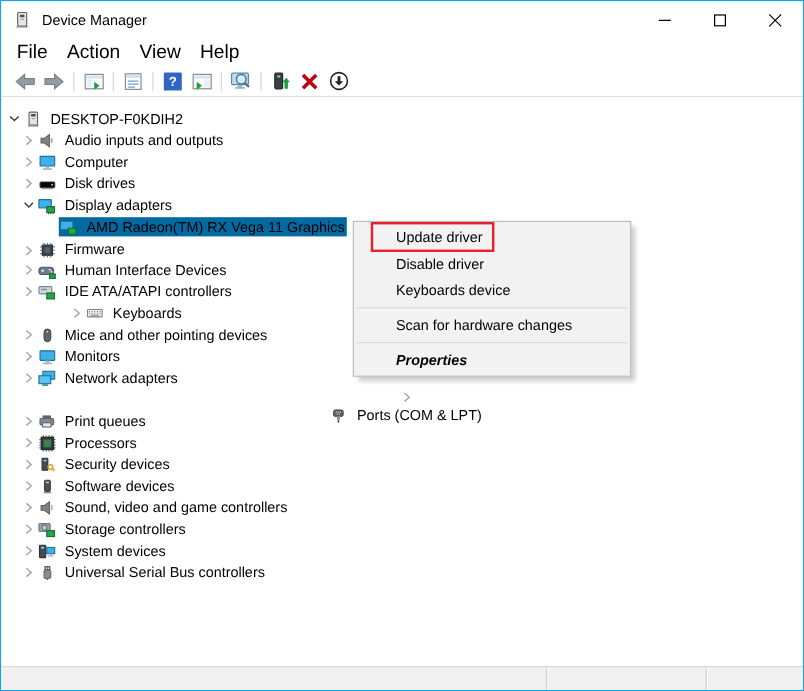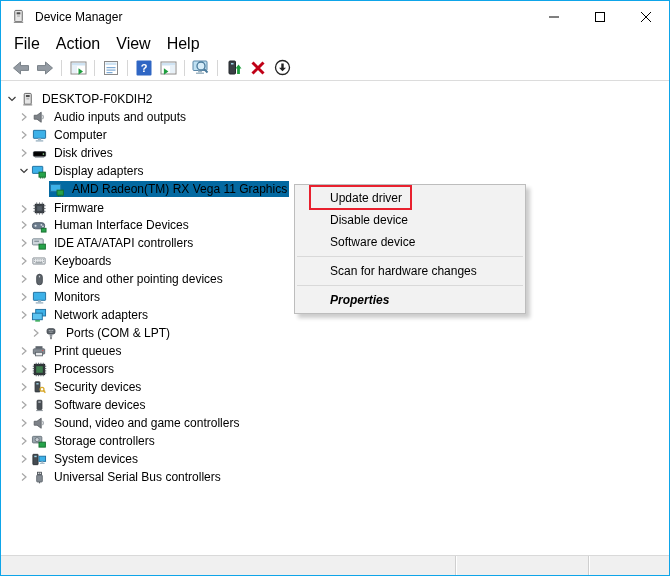--- a/index.html
+++ b/index.html
@@ -336,21 +336,21 @@
           <span class="ticon icn">
             <svg width="16" height="15" viewBox="0 0 16 16">
               <rect x="1" y="3" width="11.5" height="6.5" rx="1" fill="#cfd6dc" stroke="#7a8791"></rect>
               <rect x="3" y="5" width="5" height="1.2" fill="#7a8791"></rect>
               <rect x="8" y="8.7" width="6.8" height="5.3" fill="#27a34a" stroke="#156f2e"></rect>
             </svg>
           </span>
           <span class="rowlabel">IDE ATA/ATAPI controllers</span>
         </span>
       </div>
-      <div class="row" style="padding-left: 16px;">
+      <div class="row" style="padding-left: 16px; margin-left: 40px;">
         <span class="chev">
           <svg width="10" height="10" viewBox="0 0 10 10">
             <path d="M3 1.5L7 5L3 8.5" stroke="#a6a6a6" stroke-width="1.2" fill="none"></path>
           </svg>
         </span>
         <span class="selwrap">
           <span class="ticon icn">
             <svg width="16" height="14" viewBox="0 0 16 16">
               <rect x="1" y="4.5" width="14" height="7" rx="0.5" fill="#eceff1" stroke="#7d858c"></rect>
               <path d="M2.5 6.5h1M5 6.5h1M7.5 6.5h1M10 6.5h1M12.5 6.5h1M2.5 8.5h1M5 8.5h1M7.5 8.5h1M10 8.5h1M12.5 8.5h1M4 10h8" stroke="#7d858c" stroke-width="1"></path>
@@ -403,21 +403,21 @@
           <span class="ticon icn">
             <svg width="16" height="15" viewBox="0 0 16 16">
               <rect x="4.5" y="1.5" width="10.5" height="7" fill="#3db1e8" stroke="#1f6f9f"></rect>
               <rect x="1" y="5.5" width="10.5" height="7" fill="#5cc3f0" stroke="#1f6f9f"></rect>
               <rect x="4" y="13" width="5" height="1.5" fill="#27a34a"></rect>
             </svg>
           </span>
           <span class="rowlabel">Network adapters</span>
         </span>
       </div>
-      <div class="row" style="padding-left: 28px;">
+      <div class="row" style="padding-left: 8px; flex-direction: column;">
         <span class="chev">
           <svg width="10" height="10" viewBox="0 0 10 10">
             <path d="M3 1.5L7 5L3 8.5" stroke="#a6a6a6" stroke-width="1.2" fill="none"></path>
           </svg>
         </span>
         <span class="selwrap">
           <span class="ticon icn">
             <svg width="14" height="15" viewBox="0 0 16 16">
               <rect x="3.5" y="2.5" width="9" height="6" rx="2" fill="#5d646b" stroke="#3e444a"></rect>
               <path d="M5.5 4.5h1M7.5 4.5h1M9.5 4.5h1M6.5 6.5h1M8.5 6.5h1" stroke="#d8dde1" stroke-width="1"></path>
@@ -572,21 +572,21 @@
 
   <div class="statusbar">
     <div class="sb1"></div>
     <div class="sb2"></div>
     <div class="sb3"></div>
   </div>
 
   <div class="ctx" id="ctxmenu">
       <div class="ctx-item">Update driver</div>
       <div class="red-box" style="border-color: rgb(232, 32, 46);"></div>
-      <div class="ctx-item">Disable device</div>
-      <div class="ctx-item">Software device</div>
+      <div class="ctx-item">Disable driver</div>
+      <div class="ctx-item">Keyboards device</div>
       <div class="ctx-sep"></div>
       <div class="ctx-item">Scan for hardware changes</div>
       <div class="ctx-sep"></div>
       <div class="ctx-item bold">Properties</div>
     </div>
 
 </div>
 
 </body></html>

